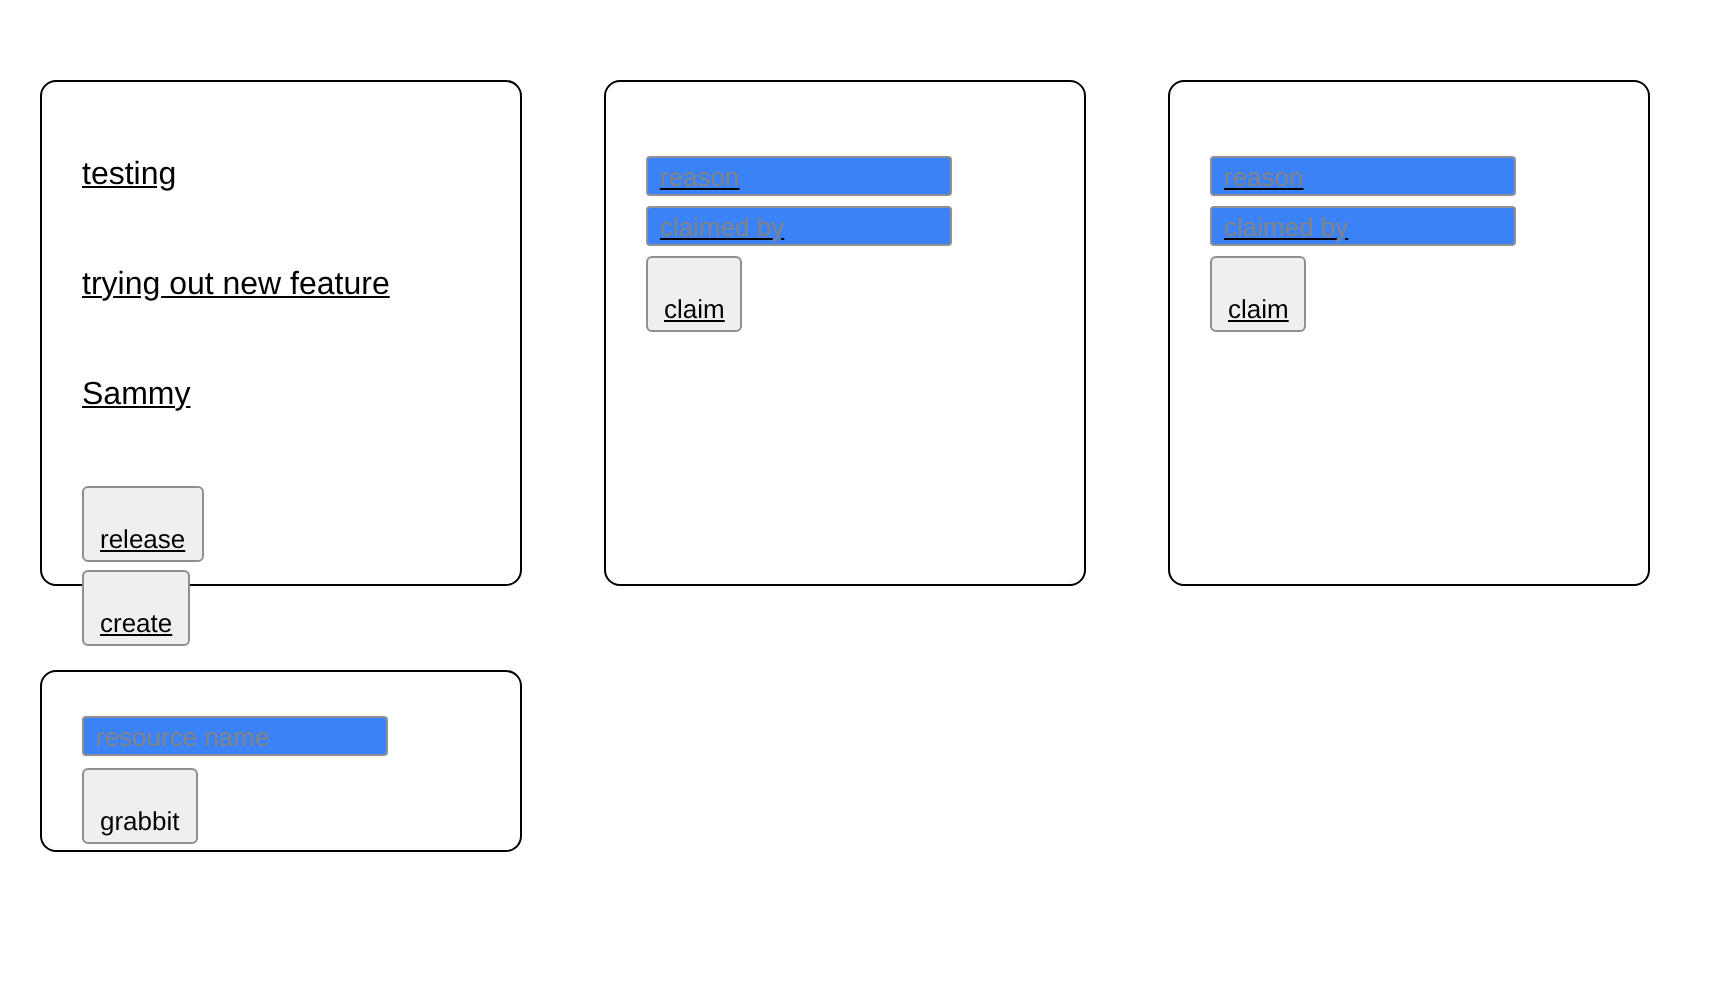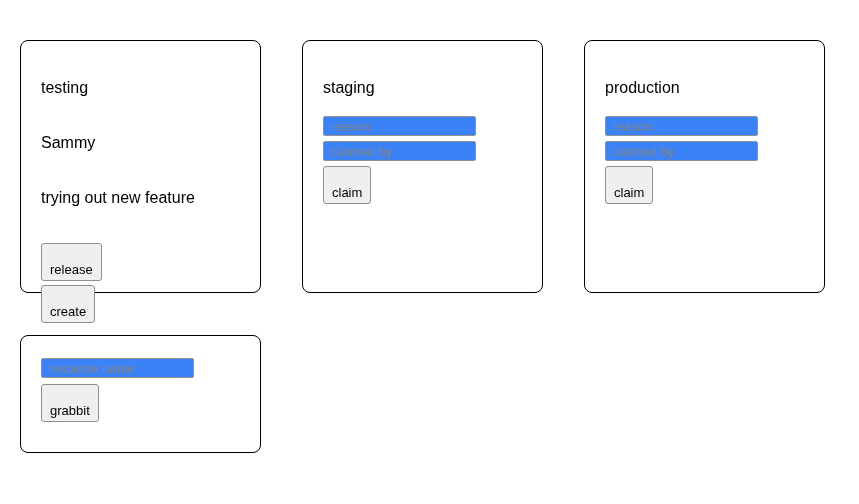--- a/index.html
+++ b/index.html
@@ -20,20 +20,21 @@
     font-size: 31px;
     line-height: 36px;
     font-weight: 700;
     text-align: center;
   }
   .board {
     display: flex;
     align-items: flex-start;
     gap: 41px;
     margin: 40px 0 0 20px;
+    text-decoration: underline;
   }
   .card {
     box-sizing: border-box;
     width: 241px;
     border: 1px solid #000000;
     border-radius: 8px;
     padding: 37px 20px 20px 20px;
     background: #ffffff;
   }
   .card.row-card { height: 253px; }
@@ -73,53 +74,51 @@
     border: 1px solid #8f8f8f;
     border-radius: 3px;
     font-family: "Liberation Sans", sans-serif;
     font-size: 13px;
     line-height: 15px;
     color: #000000;
     cursor: pointer;
   }
   .btn.release { margin-top: 16px; margin-bottom: 4px; }
   .card.create-card {
-    height: 118px;
+    height: 91px;
     margin: 42px 0 13px 20px;
     padding: 22px 20px 20px 20px;
   }
   .card.create-card input[type="text"] {
     margin-bottom: 6px;
   }
 </style>
 </head>
 <body>
 
 <div class="page">
 
 
   <main class="board">
 
     <section class="card row-card">
       <p class="card-title">testing</p>
+      <p class="card-text">trying out new feature</p>
       <p class="card-text">Sammy</p>
-      <p class="card-text">trying out new feature</p>
       <button class="btn release">release</button>
       <button class="btn delete">create</button>
     </section>
 
     <section class="card row-card">
-      <p class="card-title with-form">staging</p>
       <input type="text" placeholder="reason" style="">
       <input type="text" placeholder="claimed by" style="">
       <button class="btn claim">claim</button>
     </section>
 
     <section class="card row-card">
-      <p class="card-title with-form">production</p>
       <input type="text" placeholder="reason" style="">
       <input type="text" placeholder="claimed by" style="">
       <button class="btn claim">claim</button>
     </section>
 
   </main>
 
   <section class="card create-card">
     <input type="text" placeholder="resource name" style="">
     <button class="btn create">grabbit</button>

